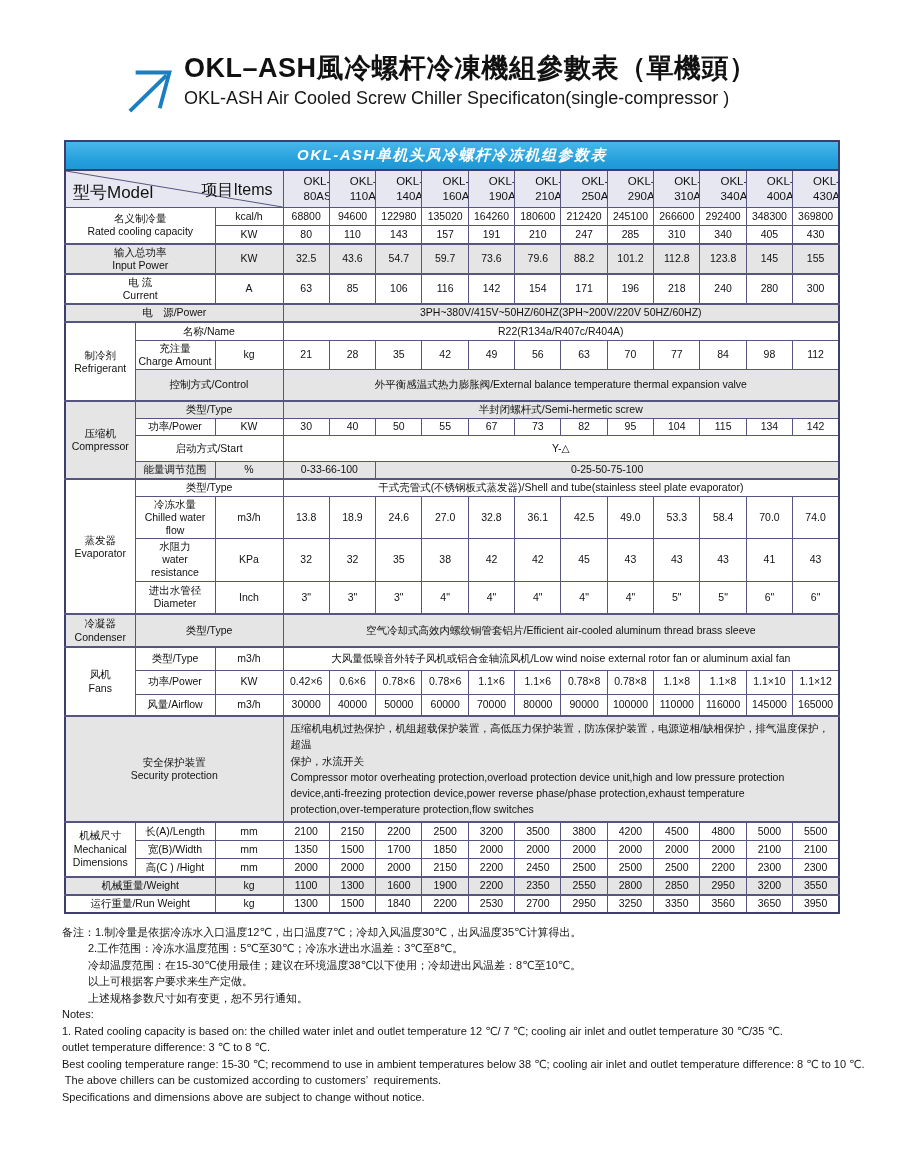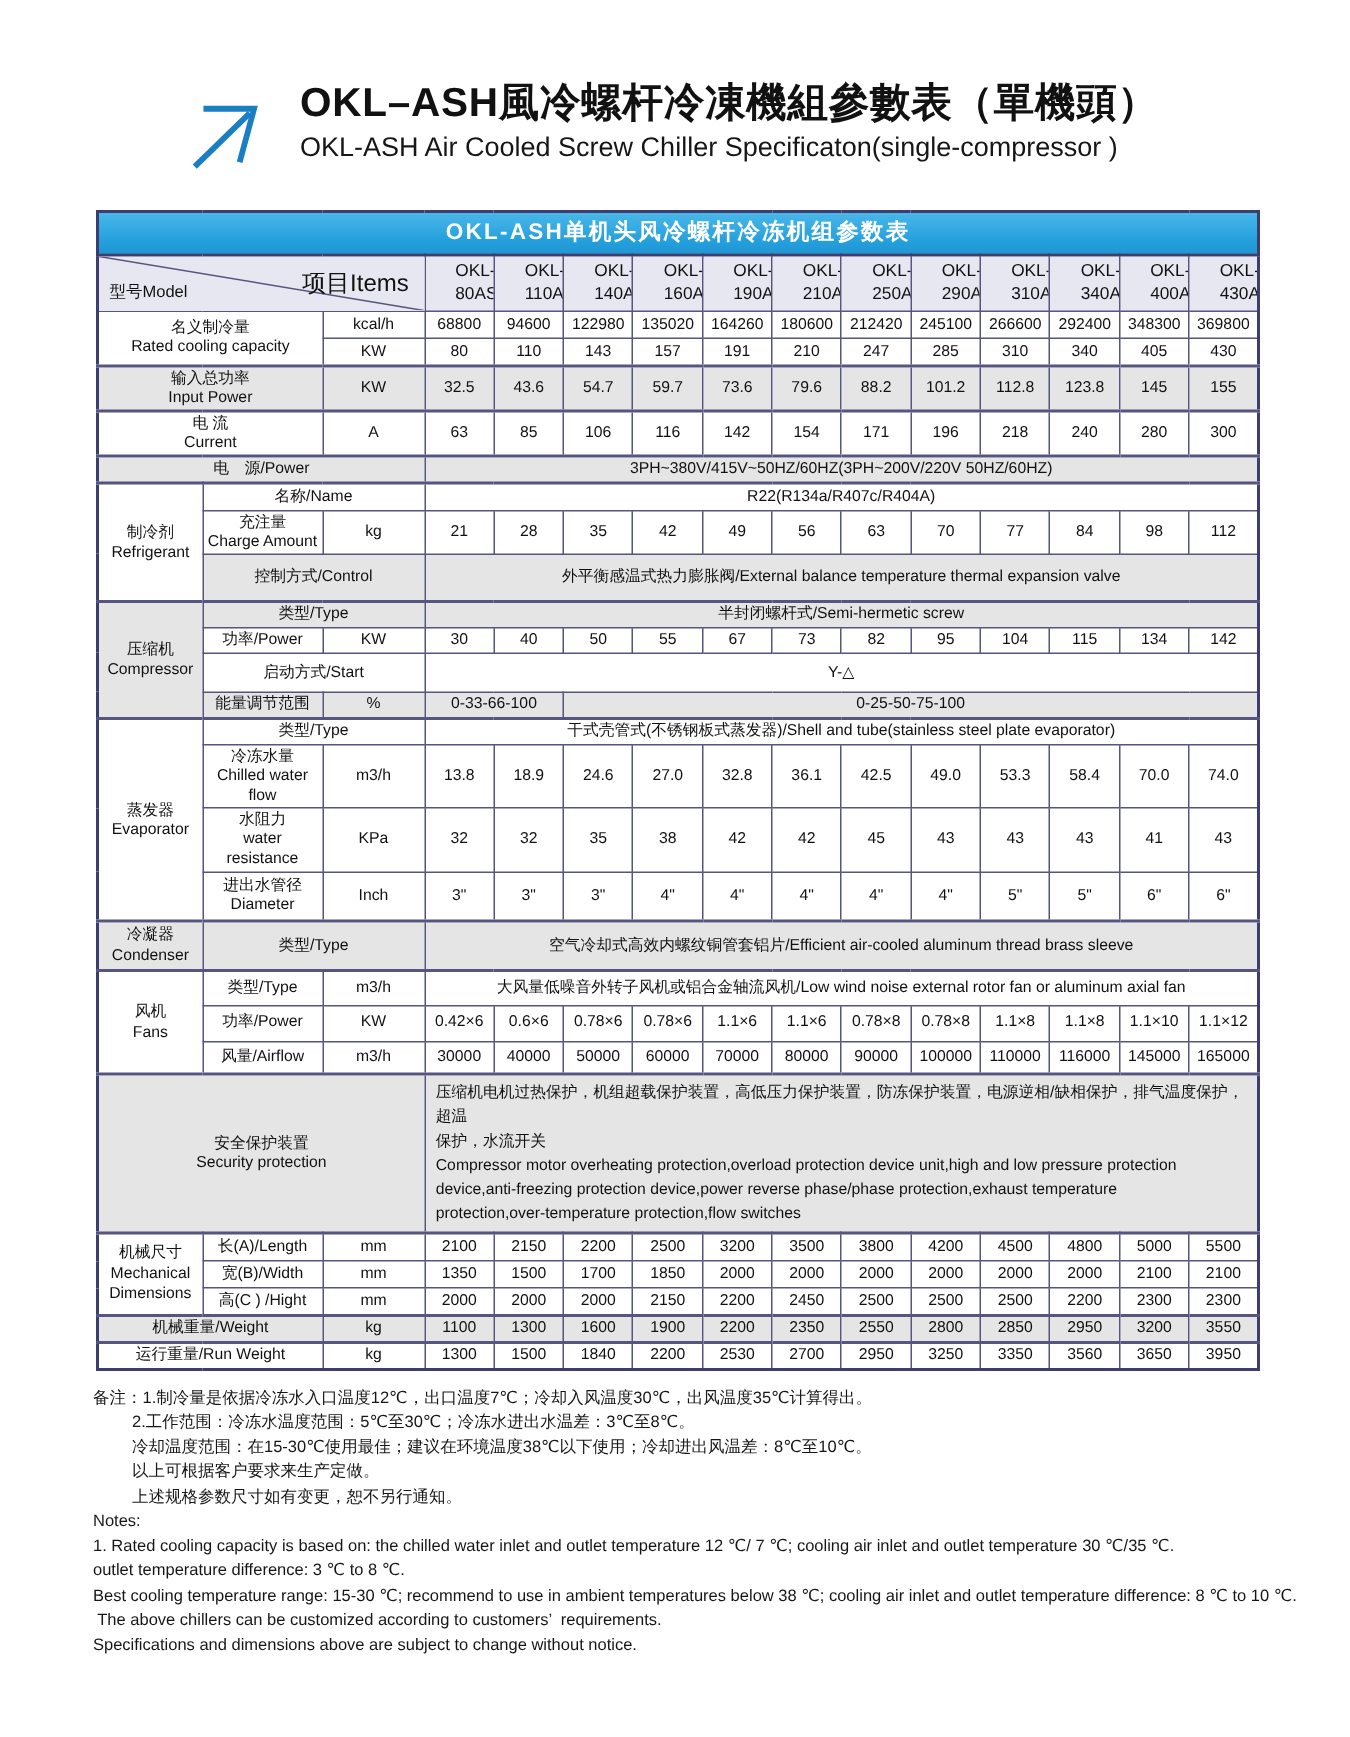--- a/index.html
+++ b/index.html
@@ -5,42 +5,43 @@
   html,body{margin:0;padding:0;}
   body{
     width:900px;height:1158px;background:#ffffff;
     font-family:"Liberation Sans","DejaVu Sans",sans-serif;
     color:#111;position:relative;overflow:hidden;
   }
   
   .title-block{display:flex;align-items:flex-start;margin:52px 0 26px 126px;}
   .logo-arrow{width:54px;height:56px;margin-top:6px;flex:0 0 auto;}
   .logo-arrow path{fill:none;stroke:#1a7ec2;stroke-width:4;}
-  .title-text{margin-left:20px;}
+  .title-text{margin-left:4px;}
   .title-cn{font-size:27px;font-weight:bold;letter-spacing:.5px;margin:0;line-height:1.25;}
   .title-en{font-size:18px;font-weight:normal;margin:2px 0 0 0;line-height:1.2;color:#161616;}
   
   table#spec-table{
     border-collapse:collapse;table-layout:fixed;width:776px;margin-left:64px;
     font-size:10.5px;border:2px solid #3d3d6e;
   }
   #spec-table td{
     border:1px solid #55557f;text-align:center;vertical-align:middle;
     padding:1px 2px;line-height:1.25;white-space:pre-line;overflow:hidden;
   }
   #spec-table td.banner{
     background:linear-gradient(180deg,#49b7e9 0%,#249fdc 70%,#1e97d5 100%);
     color:#fff;font-size:15px;font-weight:bold;letter-spacing:1.5px;height:25px;
     border:2px solid #3d3d6e;
+    font-style:italic;
   }
   #spec-table tr.head-row td{background:#e7e7f1;height:34px;font-size:11.5px;}
   #spec-table td.corner{position:relative;padding:0;}
   .diag{position:absolute;left:0;top:0;width:100%;height:100%;display:block;}
   .diag line{stroke:#55557f;stroke-width:1;vector-effect:non-scaling-stroke;}
-  .c-model{position:absolute;left:7px;bottom:4px;font-size:11px;}
+  .c-model{position:absolute;left:7px;bottom:4px;font-size:17px;}
   .c-items{position:absolute;right:10px;top:9px;font-size:16px;}
   #spec-table td.model{line-height:1.3;padding-left:20px;}
   #spec-table td.shade{background:#e5e5e5;}
   #spec-table tr.thick>td{border-bottom-width:2px;}
   #spec-table tr.tt>td{border-top-width:2px;}
   #spec-table td.left{text-align:left;padding:3px 7px;line-height:1.55;}
   
   .notes{margin:10px 0 0 62px;font-size:11px;line-height:16.5px;color:#161616;}
   .note-line{white-space:pre;}
   .note-line.ind{padding-left:26px;}

